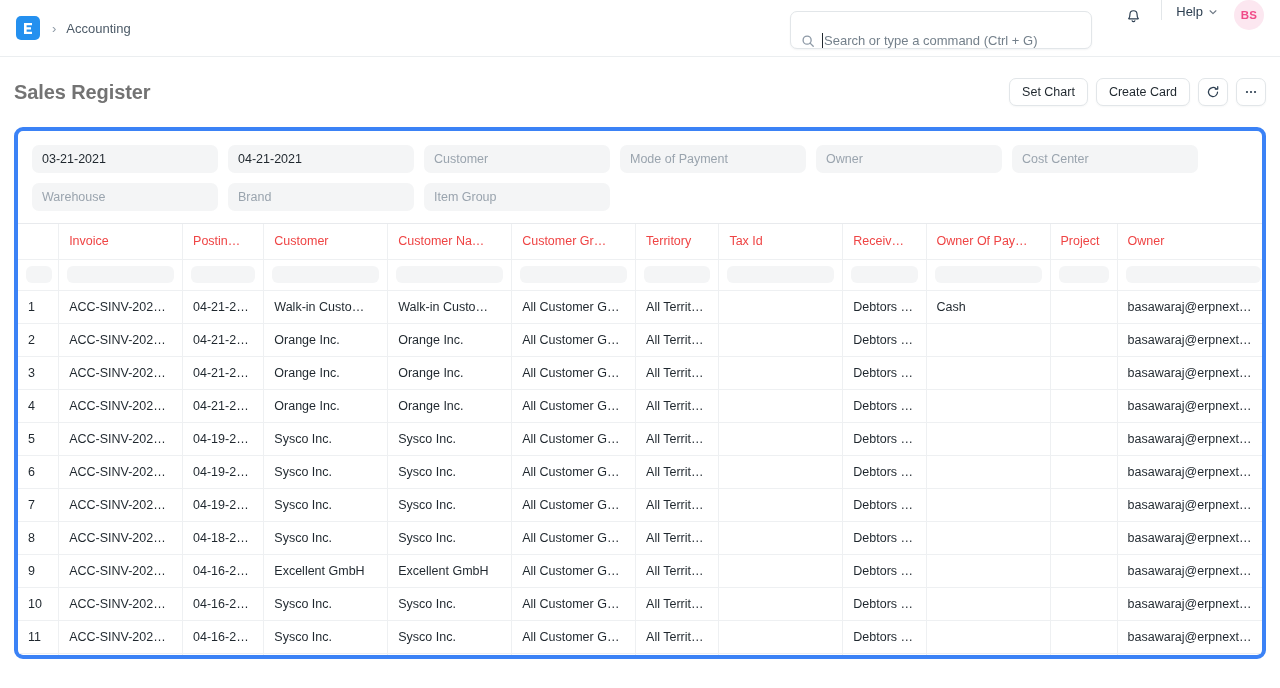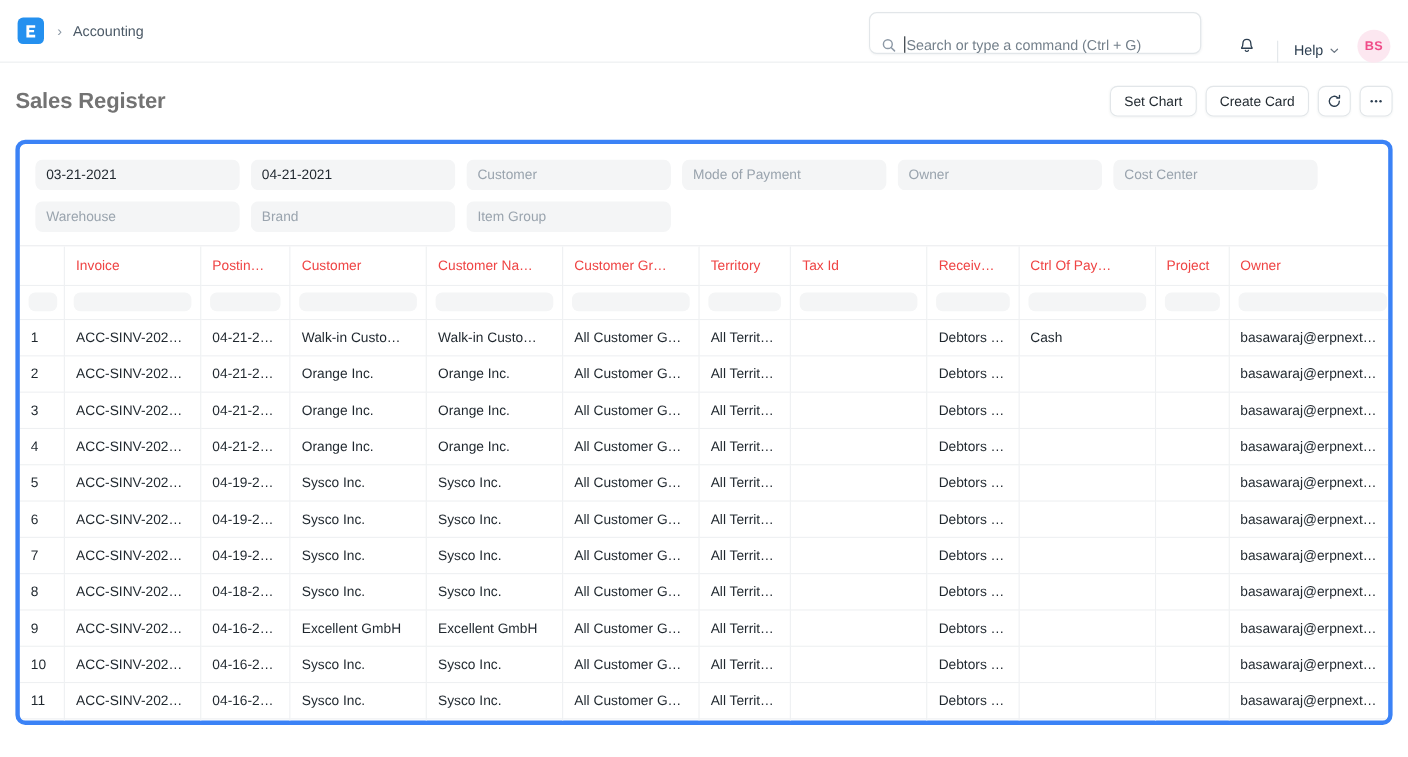--- a/index.html
+++ b/index.html
@@ -55,21 +55,21 @@
     margin-right: 1px;
   }
   .search-ph {
     font-size: 13px; color: #74808b;
     white-space: nowrap;
   }
 
   .nav-right {
     position: absolute; right: 16px; top: 0;
     height: 57px;
-    display: flex; align-items: flex-end; gap: 0;
+    display: flex; align-items: flex-start; gap: 0;
   }
   .bell-btn {
     width: 32px; height: 32px;
     display: flex; align-items: center; justify-content: center;
     color: #2c3e50; border-radius: 6px; cursor: pointer;
   }
   .nav-div {
     width: 1px; height: 20px;
     background: #e2e6e9;
     margin: 0 12px;
@@ -311,21 +311,21 @@
           <tr>
             <th class="idxhead"></th>
             <th>Invoice</th>
             <th>Postin…</th>
             <th>Customer</th>
             <th>Customer Na…</th>
             <th>Customer Gr…</th>
             <th>Territory</th>
             <th class="r">Tax Id</th>
             <th>Receiv…</th>
-            <th>Ctrl Of Pay…</th>
+            <th>Owner Of Pay…</th>
             <th class="r">Project</th>
             <th>Owner</th>
           </tr>
         </thead>
       <tbody>
           <tr class="skel">
             <td>
               <div class="skelbar sm"></div>
             </td>
             <td>

